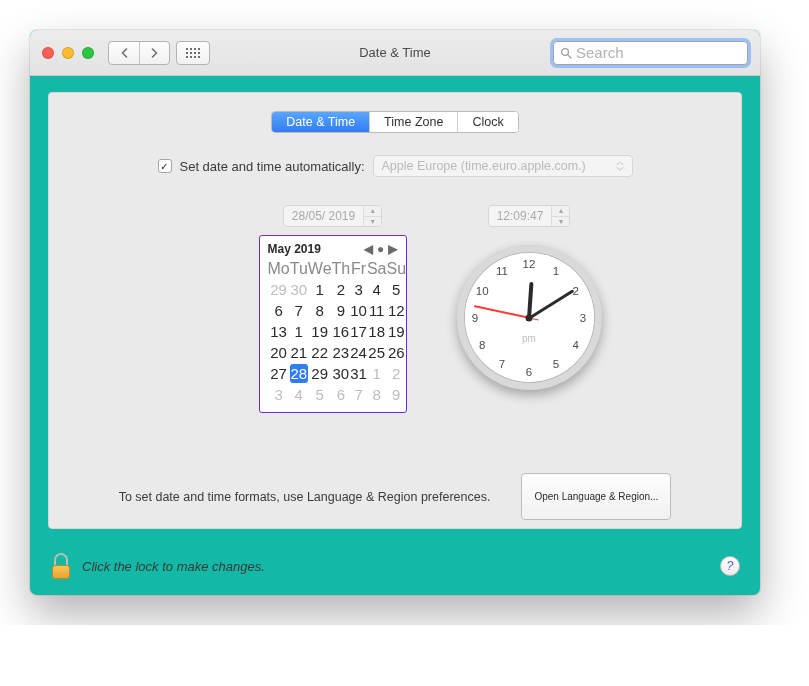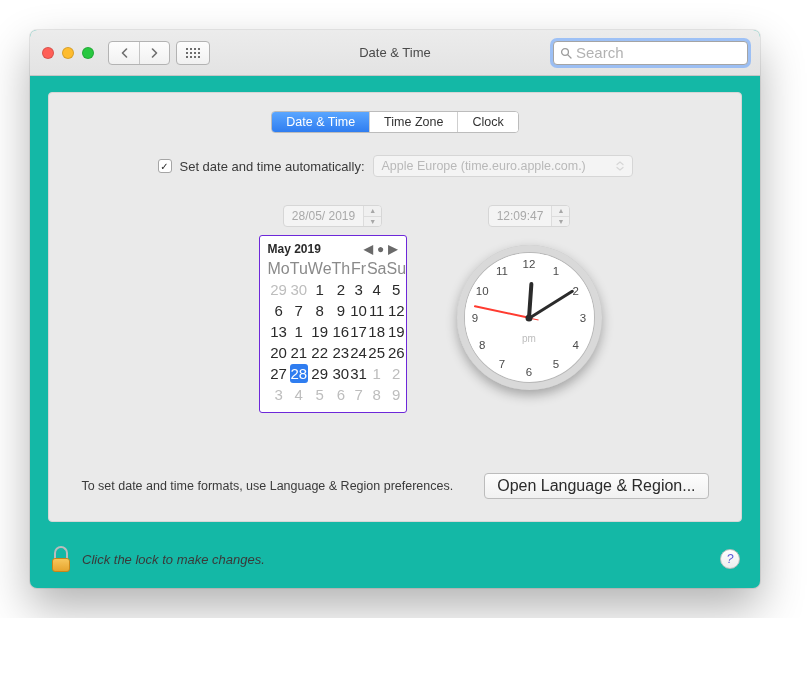--- a/index.html
+++ b/index.html
@@ -177,21 +177,21 @@
     background: #2b2b2b; border-radius: 50%; transform: translate(-50%,-50%);
   }
 
   .bottomrow {
     display: flex; align-items: center; justify-content: center; gap: 31px;
     margin-top: 60px; font-size: 12.5px; color: #3a3a3a;
   }
   .btn {
     background: linear-gradient(#fdfdfd,#f1f1f1);
     border: 1px solid #bcbcbc; border-radius: 4px;
-    padding: 3px 12px; font-size: 16px; color: #2b2b2b; cursor: pointer;
+    padding: 17px 12px; font-size: 10px; color: #2b2b2b; cursor: pointer;
   }
 
   .footer {
     display: flex; align-items: center; padding: 12px 20px 16px; font-size: 13px; color: #3a3a3a; font-style: italic;
   }
   .lockicon { width: 22px; height: 26px; margin-right: 10px; position: relative; }
   .lockicon .body {
     position: absolute; left: 2px; right: 2px; bottom: 0; height: 14px;
     background: linear-gradient(#f7c65b,#e6a42e); border: 1px solid #c8861a; border-radius: 3px;
   }

